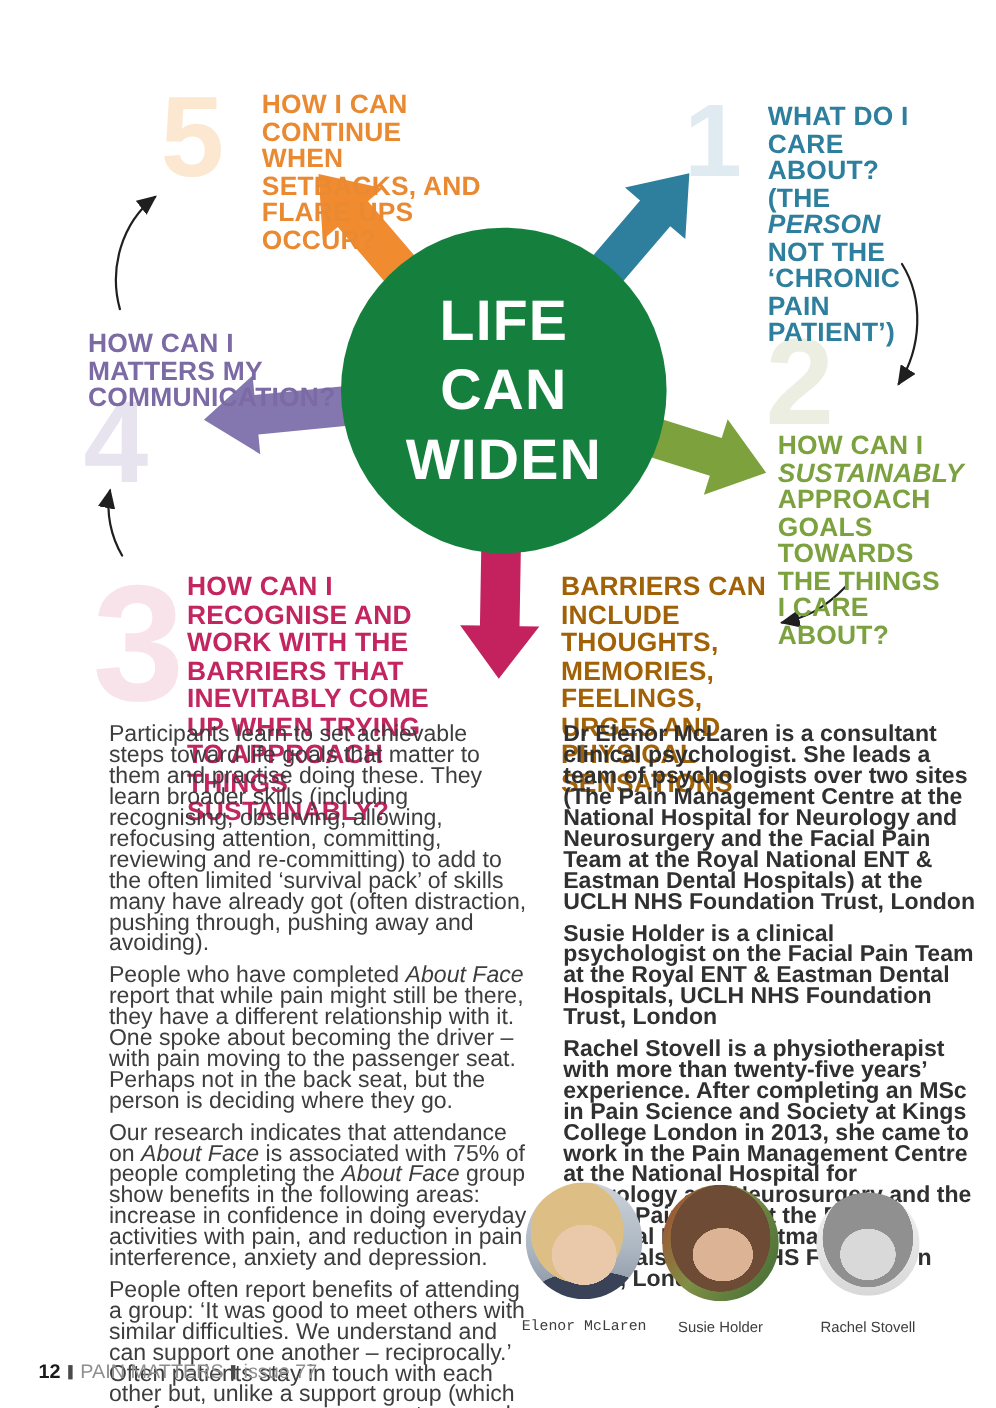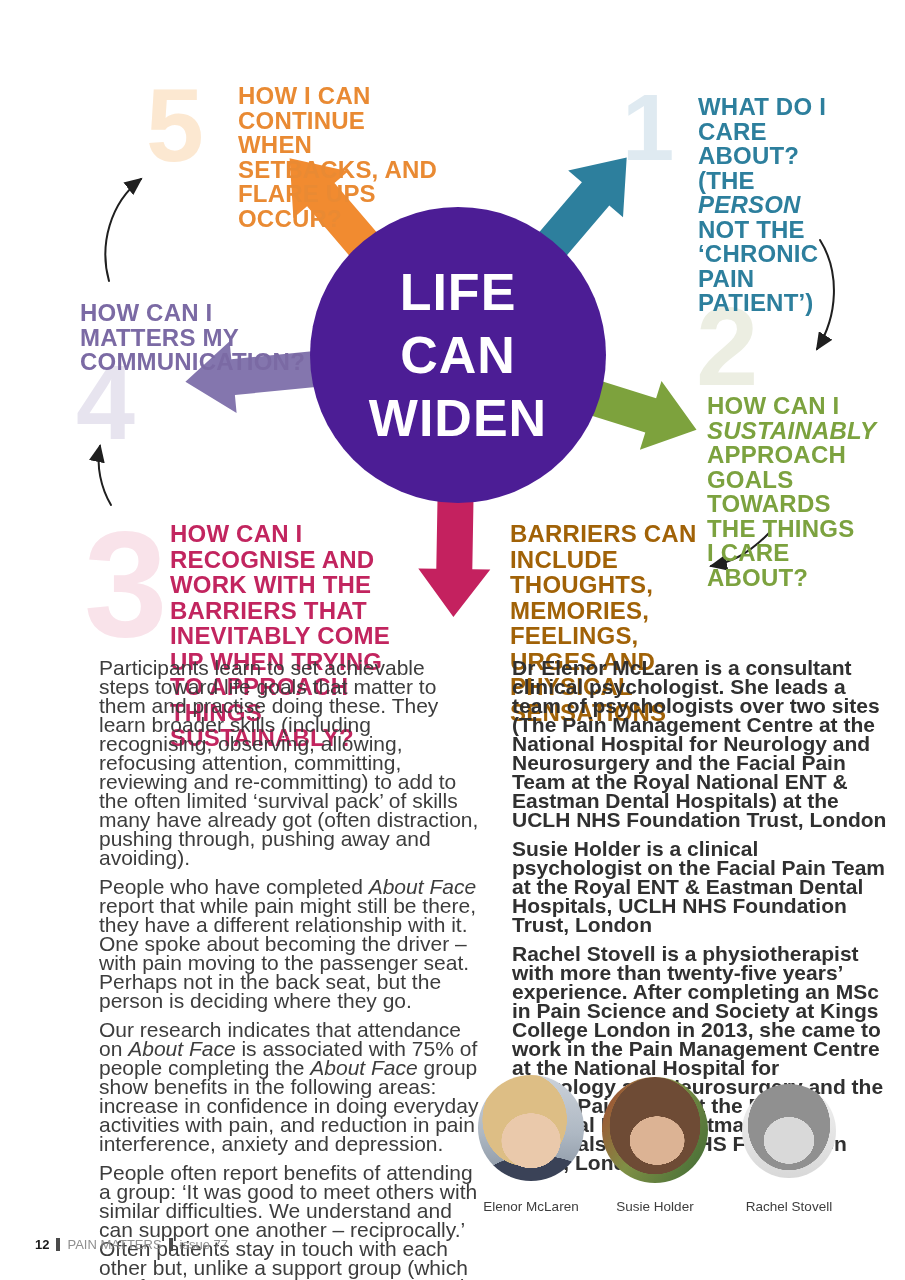--- a/index.html
+++ b/index.html
@@ -14,21 +14,21 @@
     font-family:"Liberation Sans",sans-serif;user-select:none;
   }
   .g5{left:146px;top:84px;font-size:104px;color:#fce8d1;}
   .g1{left:622px;top:90px;font-size:94px;color:#dfeaf1;}
   .g2{left:696px;top:302px;font-size:112px;color:#eceee2;}
   .g4{left:76px;top:360px;font-size:106px;color:#e7e4ef;}
   .g3{left:84px;top:524px;font-size:150px;color:#f9e3ea;}
   .arrows{position:absolute;left:0;top:0;}
   .circle{
     position:absolute;left:310px;top:207px;width:296px;height:296px;border-radius:50%;
-    background:#4c1d95;display:flex;flex-direction:column;align-items:center;justify-content:center;
+    background:#15803d;display:flex;flex-direction:column;align-items:center;justify-content:center;
     text-align:center;color:#ffffff;font-weight:800;font-size:52px;line-height:63px;letter-spacing:1px;
   }
   .dlabel{position:absolute;font-weight:700;font-size:24px;line-height:24.5px;letter-spacing:0.2px;}
   .dlabel i{}
   .l5{left:238px;top:84px;width:205px;color:#e98a33;}
   .l1{left:698px;top:95px;width:136px;color:#2d7f9d;}
   .l4{left:80px;top:301px;width:220px;color:#7b6aa4;}
   .l2{left:707px;top:394px;width:152px;color:#7ca23f;}
   .l3{left:170px;top:521px;width:252px;color:#c2255f;line-height:25.5px;}
   .lbarriers{left:510px;top:521px;width:202px;color:#a16207;line-height:25.5px;}
@@ -50,25 +50,25 @@
     background:
       radial-gradient(ellipse 26% 23% at 52% 60%, #dcb394 0 99%, transparent 100%),
       radial-gradient(ellipse 43% 46% at 50% 46%, #6e4b35 0 99%, transparent 100%),
       linear-gradient(120deg,#a8452f 0%,#7f8f45 45%,#3f6b35 100%);}
   .av3{left:742px;top:1084px;width:94px;height:94px;
     background:
       radial-gradient(ellipse 27% 25% at 50% 60%, #d9d9d9 0 99%, transparent 100%),
       radial-gradient(ellipse 44% 48% at 50% 44%, #909090 0 99%, transparent 100%),
       linear-gradient(180deg,#f2f2f2,#d8d8d8);}
   .pname{position:absolute;top:1199px;font-size:13.5px;color:#3d3d3d;text-align:center;}
-  .n1{left:468px;width:126px;}
+  .n1{left:468px;width:126px;font-family:Liberation Mono, monospace;}
   .n2{left:598px;width:114px;}
   .n3{left:732px;width:114px;}
   
-  .footer{position:absolute;left:35px;top:1237px;font-size:13px;color:#8f8f8f;display:flex;align-items:center;gap:7px;}
+  .footer{position:absolute;left:35px;top:1237px;font-size:18px;color:#8f8f8f;display:flex;align-items:center;gap:7px;}
   .footer .pg{font-weight:700;color:#1a1a1a;}
   .sep{display:inline-block;width:4px;height:13px;background:#4a4a4a;}
 </style>
 </head>
 <body>
 
 <div class="page">
 
   <section class="diagram">
 

